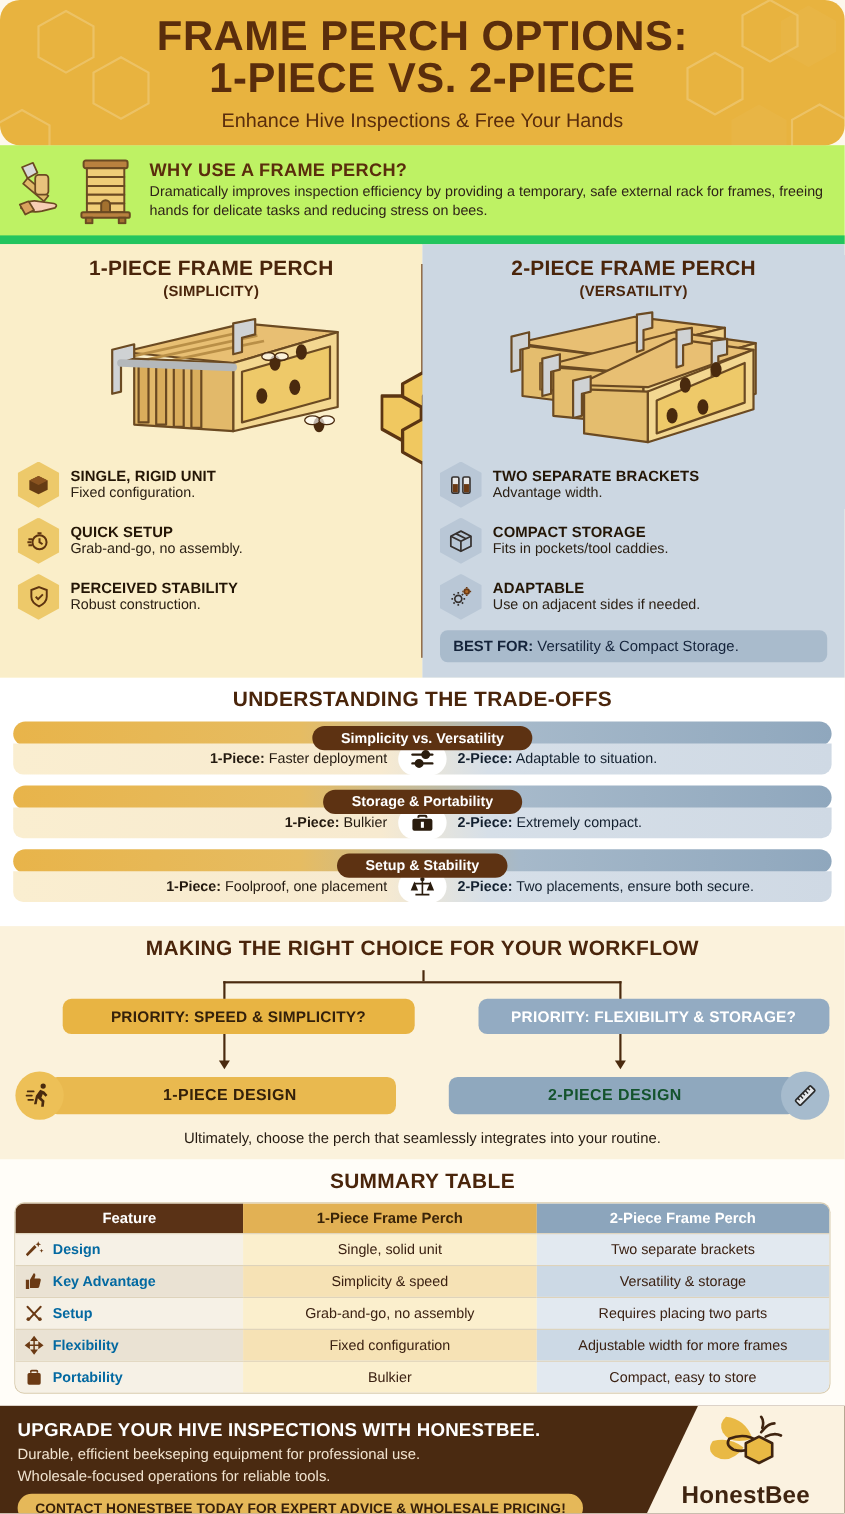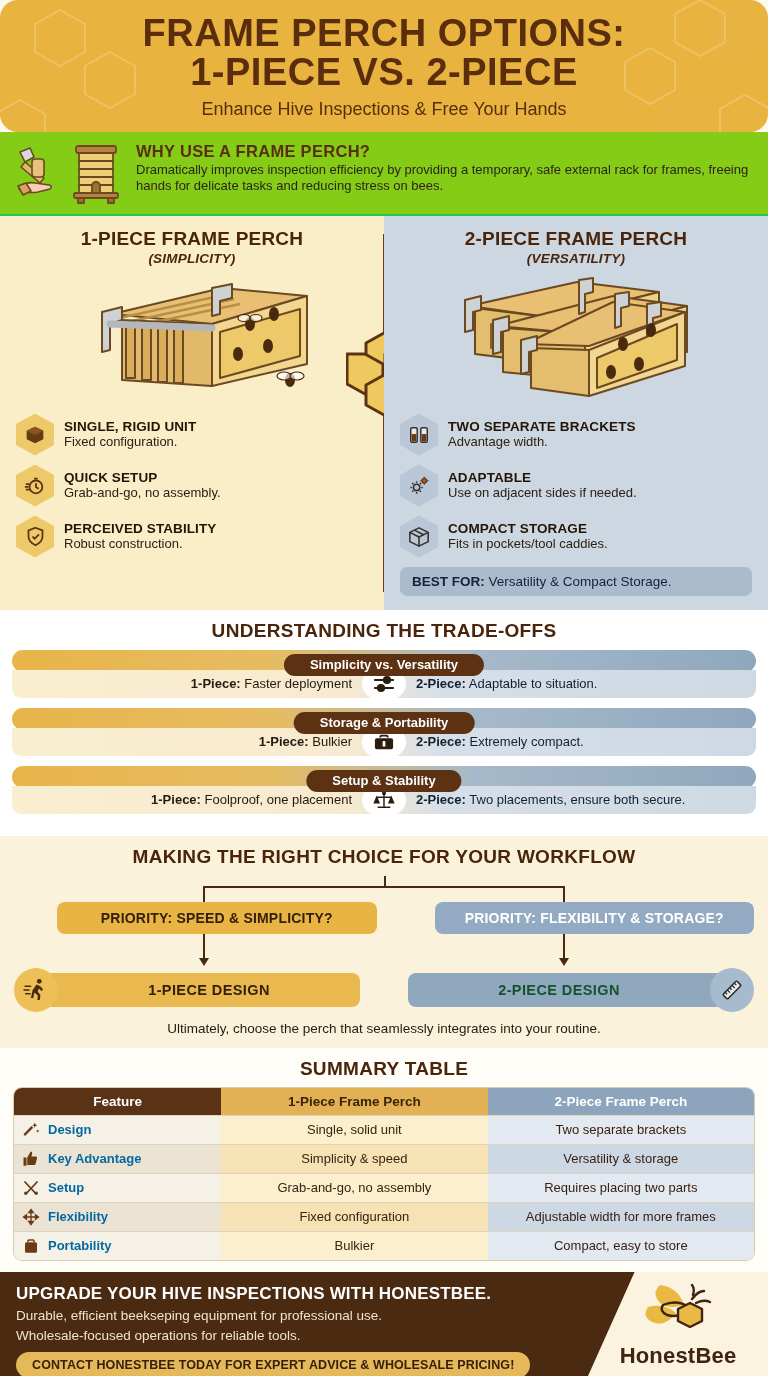--- a/index.html
+++ b/index.html
@@ -22,36 +22,36 @@
     position:relative; color:#5a2d0c; font-weight:800; letter-spacing:.5px;
     font-size:38px; line-height:1.02; text-transform:uppercase;
   }
   .header h1 .l2 { display:block; }
   .header .sub {
     position:relative; margin-top:7px; color:#5a2d0c; font-size:18px; font-weight:400;
   }
 
   
   .why {
-    background:#84cc16; display:flex; gap:12px;
-    padding:10px 16px 10px 14px; flex:0 0 auto; border-bottom:2px solid #22c55e;
+    background:#bef264; display:flex; align-items:center; gap:12px;
+    padding:10px 16px 10px 14px; flex:0 0 auto; border-bottom:8px solid #22c55e;
   }
   .why-icons { display:flex; align-items:center; gap:4px; flex:0 0 auto; }
   .why-text h2 {
     font-size:16.5px; font-weight:800; color:#5a2d0c; letter-spacing:.3px; margin-bottom:1px;
   }
   .why-text p { font-size:13px; line-height:1.25; color:#2f2318; }
 
   
   .compare { display:flex; position:relative; flex:0 0 auto; }
   .col { width:50%; padding:12px 16px 14px; position:relative; }
   .col-1 { background:#faeec9; }
   .col-2 { background:#ccd7e2; }
   .col h3 { text-align:center; font-size:19px; font-weight:800; color:#4a250b; letter-spacing:.2px; }
-  .col h3 .small { display:block; font-size:13.5px; font-weight:700; margin-top:1px;font-style:italic; }
+  .col h3 .small { display:block; font-size:13.5px; font-weight:700; margin-top:1px; }
   .art { height:140px; display:flex; align-items:center; justify-content:center; margin:2px 0 6px; }
   .feat { display:flex; align-items:center; gap:10px; margin-bottom:9px; }
   .hexicon {
     width:38px; height:42px; flex:0 0 38px;
     clip-path: polygon(50% 0%, 100% 25%, 100% 75%, 50% 100%, 0% 75%, 0% 25%);
     display:flex; align-items:center; justify-content:center;
   }
   .col-1 .hexicon { background:#edc96a; }
   .col-2 .hexicon { background:#b9c7d6; }
   .feat-t { font-size:13.5px; font-weight:800; color:#231505; letter-spacing:.1px; line-height:1.12; }
@@ -358,44 +358,44 @@
               </g>
             </svg>
         </span>
         <div>
           <div class="feat-t">TWO SEPARATE BRACKETS</div>
           <div class="feat-d">Advantage width.</div>
         </div>
       </div>
       <div class="feat">
         <span class="hexicon">
+          <svg width="22" height="22" viewBox="0 0 24 24" fill="none" stroke="#35302e" stroke-width="1.7" stroke-linejoin="round">
+              <path d="M12 2 L22 7 L22 17 L12 22 L2 17 L2 7 Z"></path>
+              <path d="M2 7 L12 12 L22 7"></path>
+              <path d="M12 12 V22"></path>
+              <path d="M7 4.5 L17 9.5"></path>
+            </svg>
+        </span>
+        <div>
+          <div class="feat-t">COMPACT STORAGE</div>
+          <div class="feat-d">Fits in pockets/tool caddies.</div>
+        </div>
+      </div>
+      <div class="feat">
+        <span class="hexicon">
           <svg width="23" height="23" viewBox="0 0 24 24" fill="none" stroke="#35302e" stroke-width="1.6">
               <circle cx="9" cy="14" r="3.3"></circle>
               <path d="M9 7.5 v1.6M9 18.9 v1.6M2.5 14 h1.6M13.9 14 h1.6M4.4 9.4 l1.2 1.2M12.4 17.4 l1.2 1.2M13.6 9.4 l-1.2 1.2M5.6 17.4 l-1.2 1.2"></path>
               <circle cx="17" cy="7" r="2.3" fill="#b06a28" stroke="#6b3a14"></circle>
               <path d="M17 2.8 v1.2M17 10 v1.2M12.8 7 h1.2M20 7 h1.2" stroke="#6b3a14"></path>
             </svg>
         </span>
         <div>
           <div class="feat-t">ADAPTABLE</div>
           <div class="feat-d">Use on adjacent sides if needed.</div>
-        </div>
-      </div>
-      <div class="feat">
-        <span class="hexicon">
-          <svg width="22" height="22" viewBox="0 0 24 24" fill="none" stroke="#35302e" stroke-width="1.7" stroke-linejoin="round">
-              <path d="M12 2 L22 7 L22 17 L12 22 L2 17 L2 7 Z"></path>
-              <path d="M2 7 L12 12 L22 7"></path>
-              <path d="M12 12 V22"></path>
-              <path d="M7 4.5 L17 9.5"></path>
-            </svg>
-        </span>
-        <div>
-          <div class="feat-t">COMPACT STORAGE</div>
-          <div class="feat-d">Fits in pockets/tool caddies.</div>
         </div>
       </div>
       <div class="bestfor">
         <b>BEST FOR:</b>
         <span>Versatility &amp; Compact Storage.</span>
       </div>
     </div>
   </div>
 
   <div class="tradeoffs">

